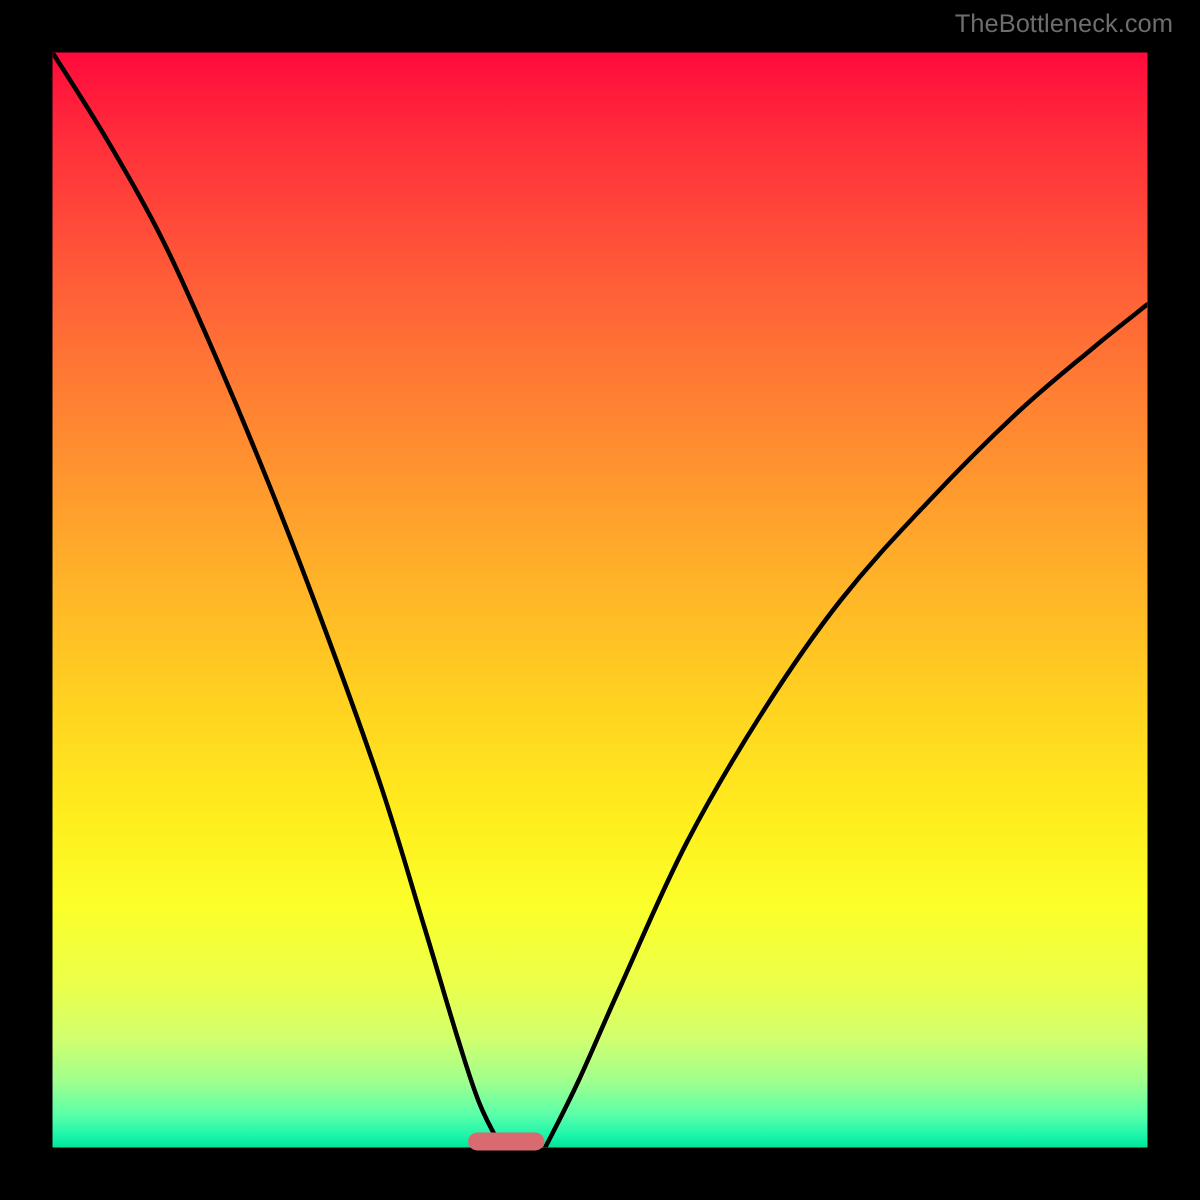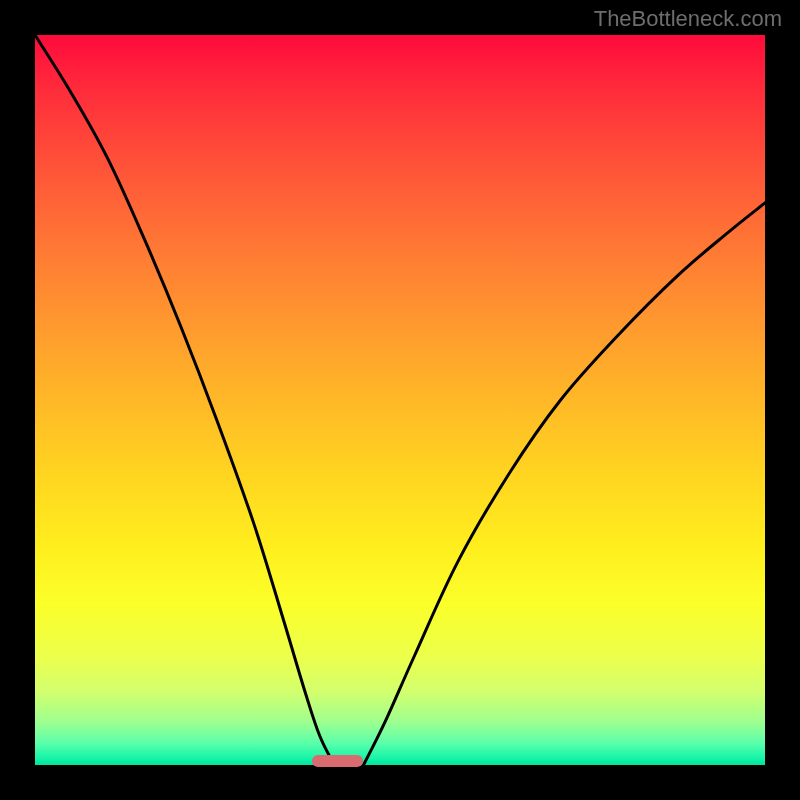--- a/index.html
+++ b/index.html
@@ -8,21 +8,21 @@
     height: 800px;
     background: #000;
     position: relative;
     overflow: hidden;
   }
   .watermark {
     position: absolute;
     top: 6px;
     right: 18px;
     font-family: Arial, sans-serif;
-    font-size: 22px;
+    font-size: 17px;
     font-weight: 500;
     color: #6d6d6d;
     z-index: 10;
   }
   .plot-area {
     position: absolute;
     left: 35px;
     top: 35px;
     width: 730px;
     height: 730px;

